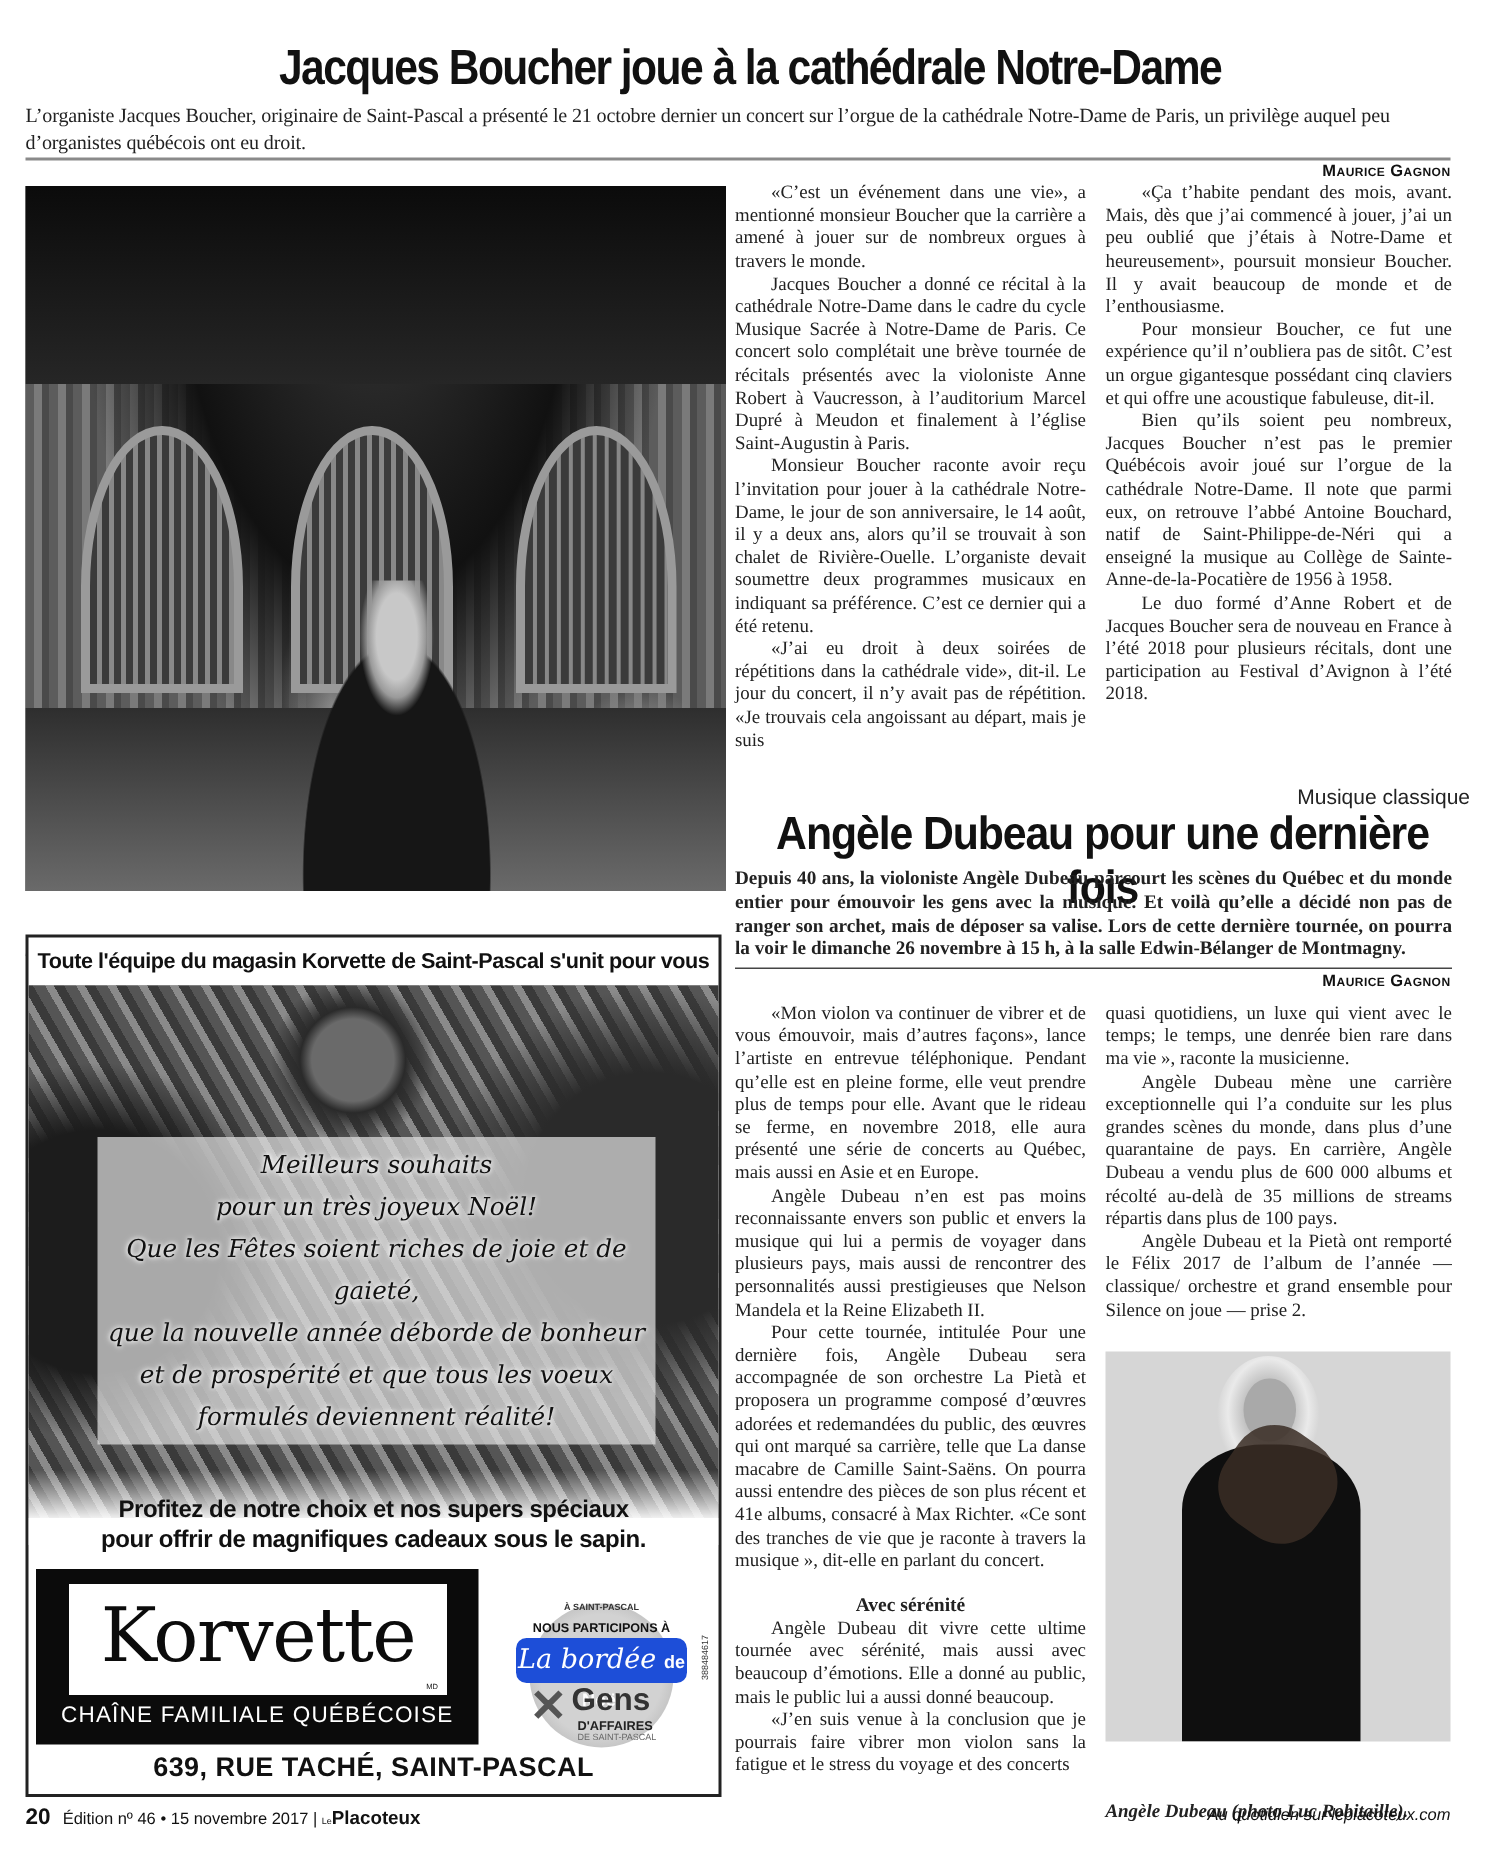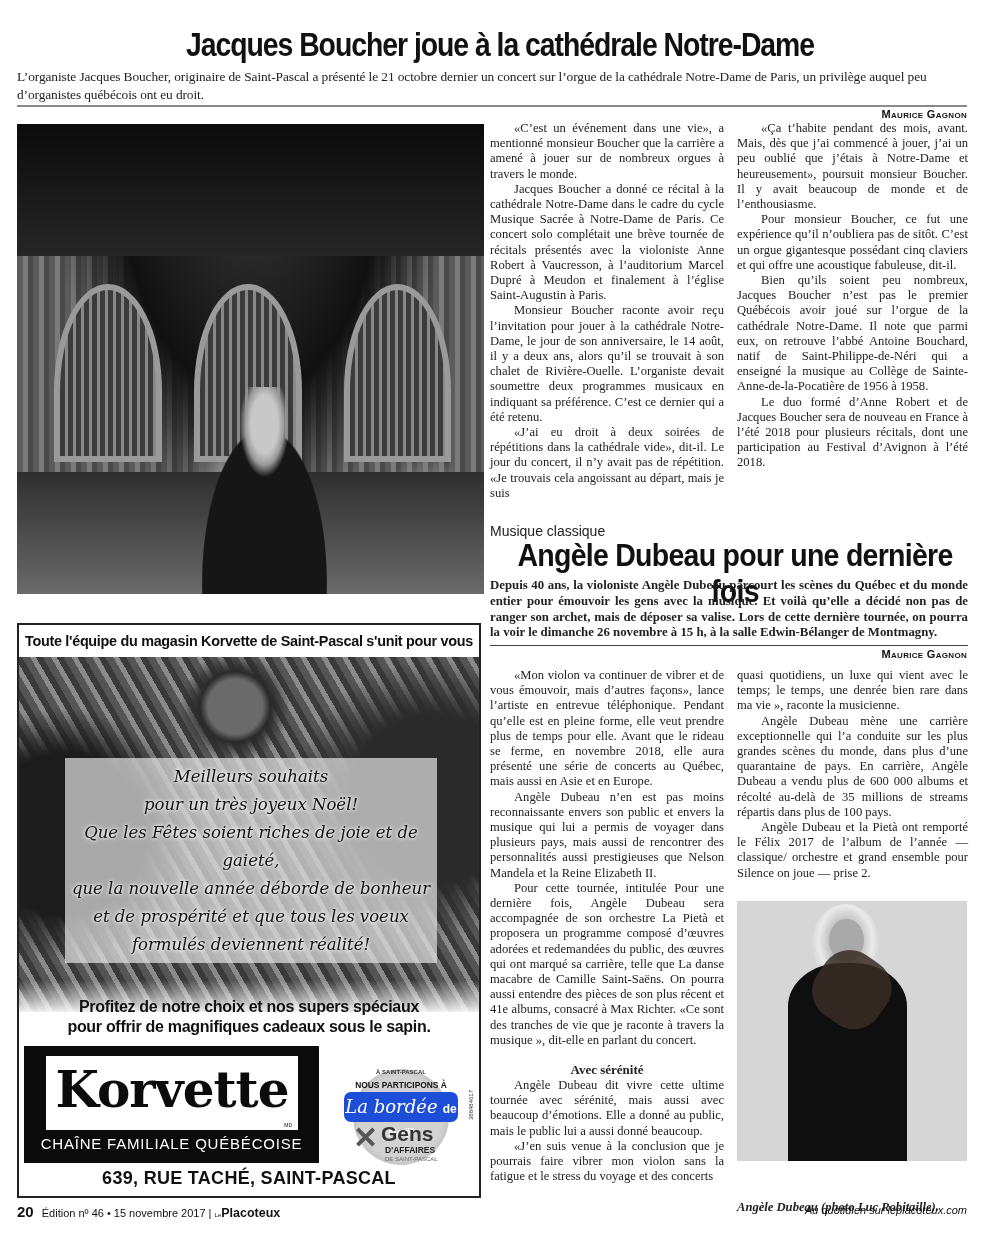--- a/index.html
+++ b/index.html
@@ -77,21 +77,21 @@
     font-family: "DejaVu Serif", serif; font-style: italic; font-size: 16.5px; line-height: 28px; color: #111;
     text-shadow: 0 0 3px #fff, 0 0 5px #fff; }
   .ad-bottom-fade { position: absolute; left: 0; top: 355px; width: 100%; height: 50px;
     background: linear-gradient(180deg, rgba(255,255,255,0), #fff 70%); }
   .ad-offer { position: absolute; left: 0; top: 372px; width: 100%; text-align: center;
     font-family: "Liberation Sans", sans-serif; font-weight: bold; font-size: 16px; line-height: 20px;
     color: #111; letter-spacing: -0.3px; }
   .korvette-box { position: absolute; left: 5px; top: 421px; width: 295px; height: 117px; background: #0b0b0b; }
   .korvette-white { position: absolute; left: 22px; top: 10px; width: 252px; height: 74px; background: #fff; }
   .korvette-word { position: absolute; left: 0; top: 3px; width: 100%; text-align: center;
-    font-family: "DejaVu Serif", serif; font-weight: bold; font-size: 50px; line-height: 62px; color: #0b0b0b;
+    font-family: "DejaVu Serif", serif; font-weight: normal; font-size: 50px; line-height: 62px; color: #0b0b0b;
     letter-spacing: -1px; }
   .korvette-md { position: absolute; right: 6px; bottom: 2px; font-family: "Liberation Sans", sans-serif; font-size: 5px; color: #111; }
   .korvette-tag { position: absolute; left: 0; top: 89px; width: 100%; text-align: center;
     font-family: "Liberation Sans", sans-serif; font-size: 15px; letter-spacing: 0.8px; color: #fff; }
   .badge { position: absolute; left: 322px; top: 438px; width: 120px; height: 110px; }
   .badge-disc { position: absolute; left: 12px; top: 6px; width: 96px; height: 96px; border-radius: 50%;
     background: radial-gradient(circle, #d2d2d2 0 60%, #a5a5a5 100%); }
   .badge-arc { position: absolute; left: 0; top: 6px; width: 120px; text-align: center;
     font-family: "Liberation Sans", sans-serif; font-size: 6px; font-weight: bold; color: #333; }
   .badge-line { position: absolute; left: 0; top: 17px; width: 120px; text-align: center;
@@ -105,21 +105,21 @@
   .badge-x { position: absolute; left: 12px; top: 60px; font-family: "Liberation Sans", sans-serif; font-weight: bold; font-size: 30px;
     color: #555; line-height: 30px; }
   .badge-aff { position: absolute; left: 44px; top: 82px; font-family: "Liberation Sans", sans-serif; font-weight: bold; font-size: 8.5px; color: #222; }
   .badge-sp { position: absolute; left: 44px; top: 93px; font-family: "Liberation Sans", sans-serif; font-size: 6px; color: #666; }
   .ad-code { position: absolute; left: 449px; top: 495px; font-family: "Liberation Sans", sans-serif; font-size: 6px; color: #333;
     transform: rotate(-90deg); transform-origin: left top; }
   .ad-address { position: absolute; left: 0; top: 543px; width: 100%; text-align: center;
     font-family: "Liberation Sans", sans-serif; font-weight: bold; font-size: 18px; letter-spacing: 0.3px; color: #111; }
 
   
-  .kicker { left: 490px; top: 523px; width: 490px; text-align: left; font-family: "Liberation Sans", sans-serif;
+  .kicker { left: 490px; top: 523px; width: 490px; text-align: right; font-family: "Liberation Sans", sans-serif;
             font-size: 14px; color: #222; }
   .h2 { left: 490px; top: 538px; width: 490px; text-align: center; font-family: "Liberation Sans", sans-serif;
         font-weight: bold; font-size: 31px; letter-spacing: -0.8px; color: #111; transform: scaleX(0.92); transform-origin: center; }
   .lead2 { left: 490px; top: 578px; width: 478px; font-family: "Liberation Serif", serif; font-weight: bold;
            font-size: 12.8px; line-height: 15.8px; color: #222; text-align: justify; }
 
   
   .footer { left: 17px; top: 1203px; width: 950px; height: 16px; font-family: "Liberation Sans", sans-serif; font-size: 11px; color: #111; }
   .footer .pg { font-weight: bold; font-size: 15px; margin-right: 5px; }
   .footer .logo { font-weight: bold; font-size: 12.5px; }

